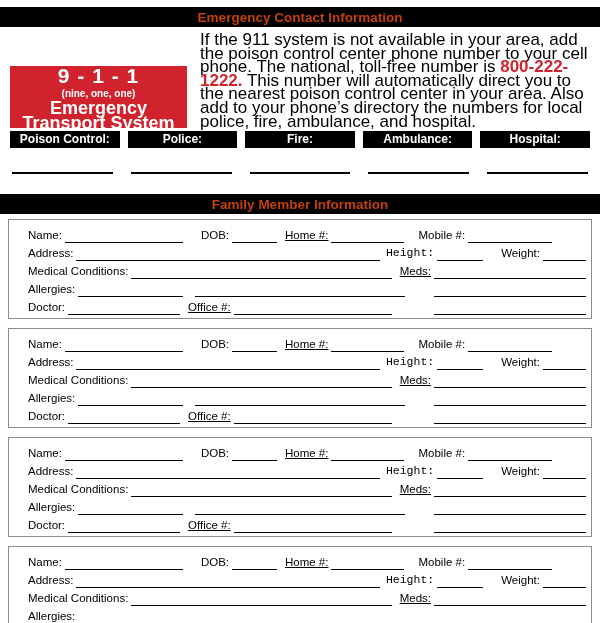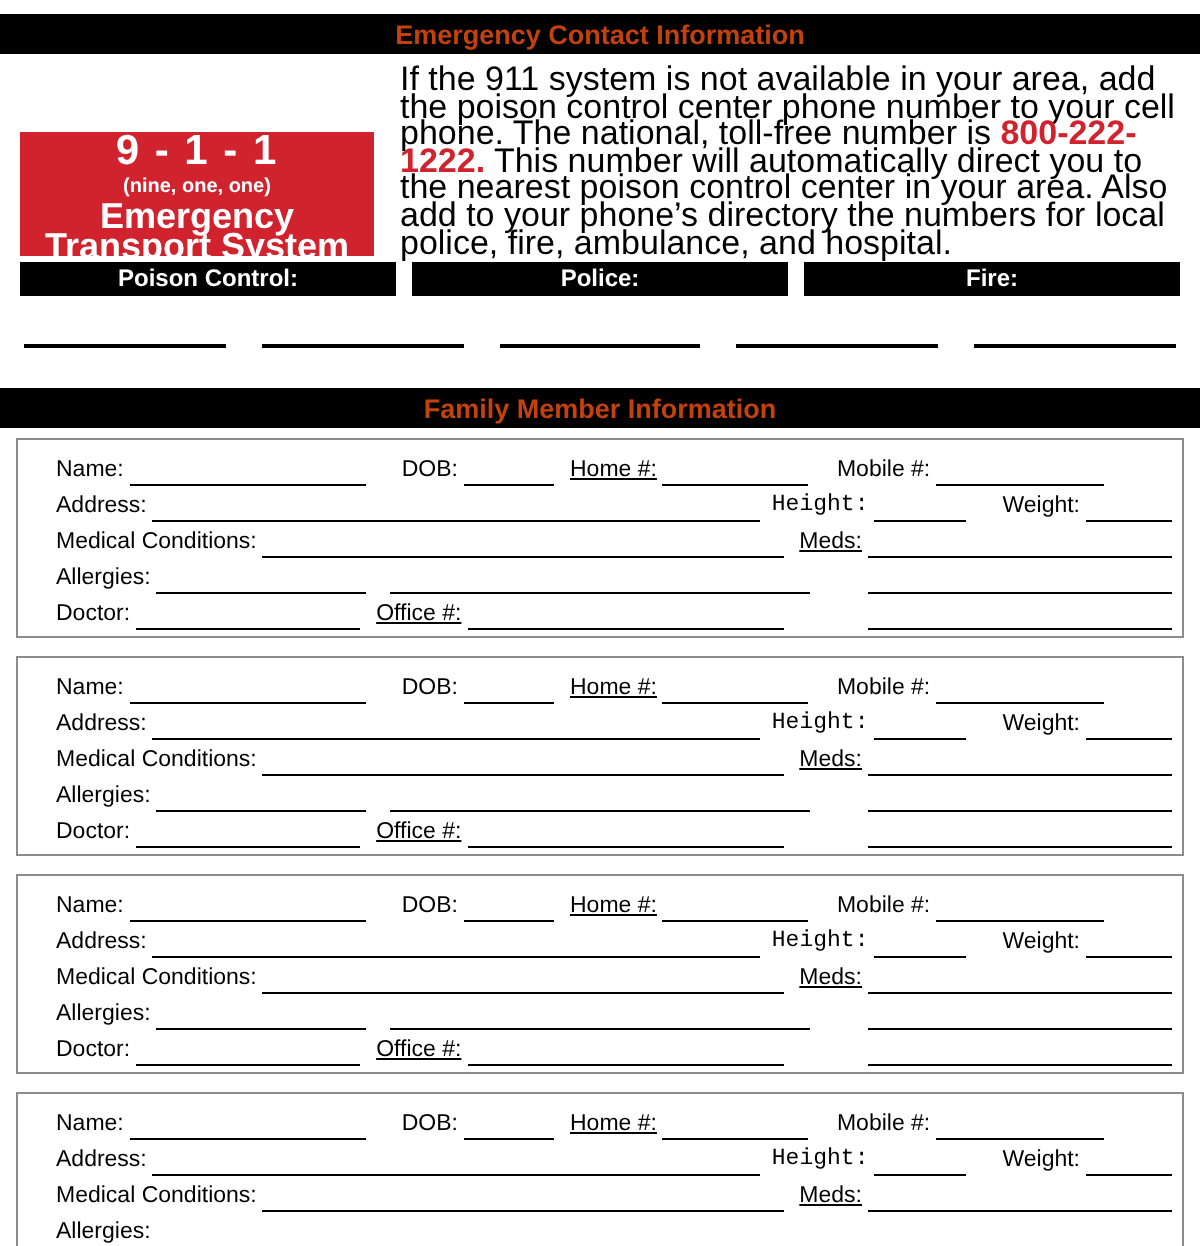--- a/index.html
+++ b/index.html
@@ -144,20 +144,22 @@
   </div>
   <div class="intro-text">
     <span>If the 911 system is not available in your area, add the poison control center phone number to your cell phone. The national, toll-free number is </span><span class="phone">800-222-1222.</span><span> This number will automatically direct you to the nearest poison control center in your area. Also add to your phone’s directory the numbers for local police, fire, ambulance, and hospital.</span>
   </div>
 </div>
 
 <div class="contact-row">
   <div class="contact-box">Poison Control:</div>
   <div class="contact-box">Police:</div>
   <div class="contact-box">Fire:</div>
+  <div class="contact-box">Ambulance:</div>
+  <div class="contact-box">Hospital:</div>
 </div>
 <div class="contact-lines">
   <div class="contact-line"></div>
   <div class="contact-line"></div>
   <div class="contact-line"></div>
   <div class="contact-line"></div>
   <div class="contact-line"></div>
 </div>
 
 <div class="bar fambar">

